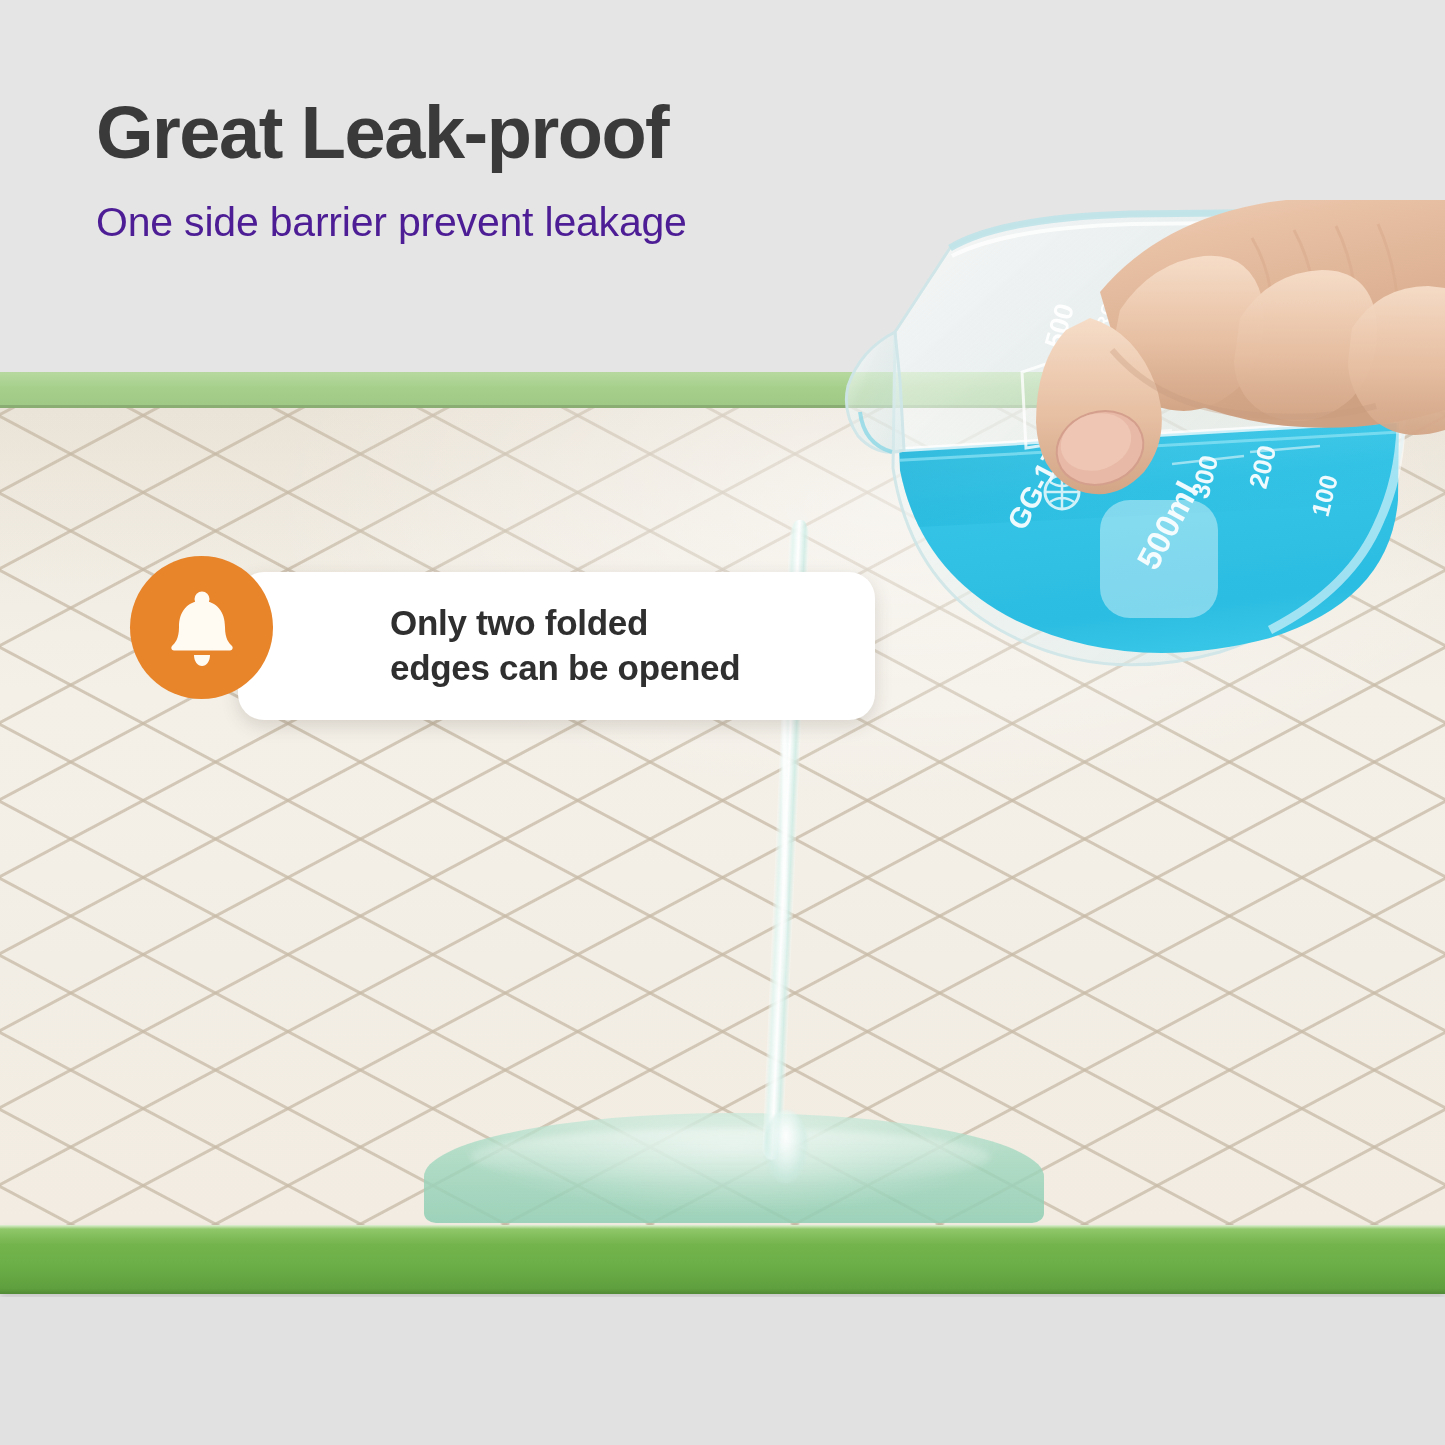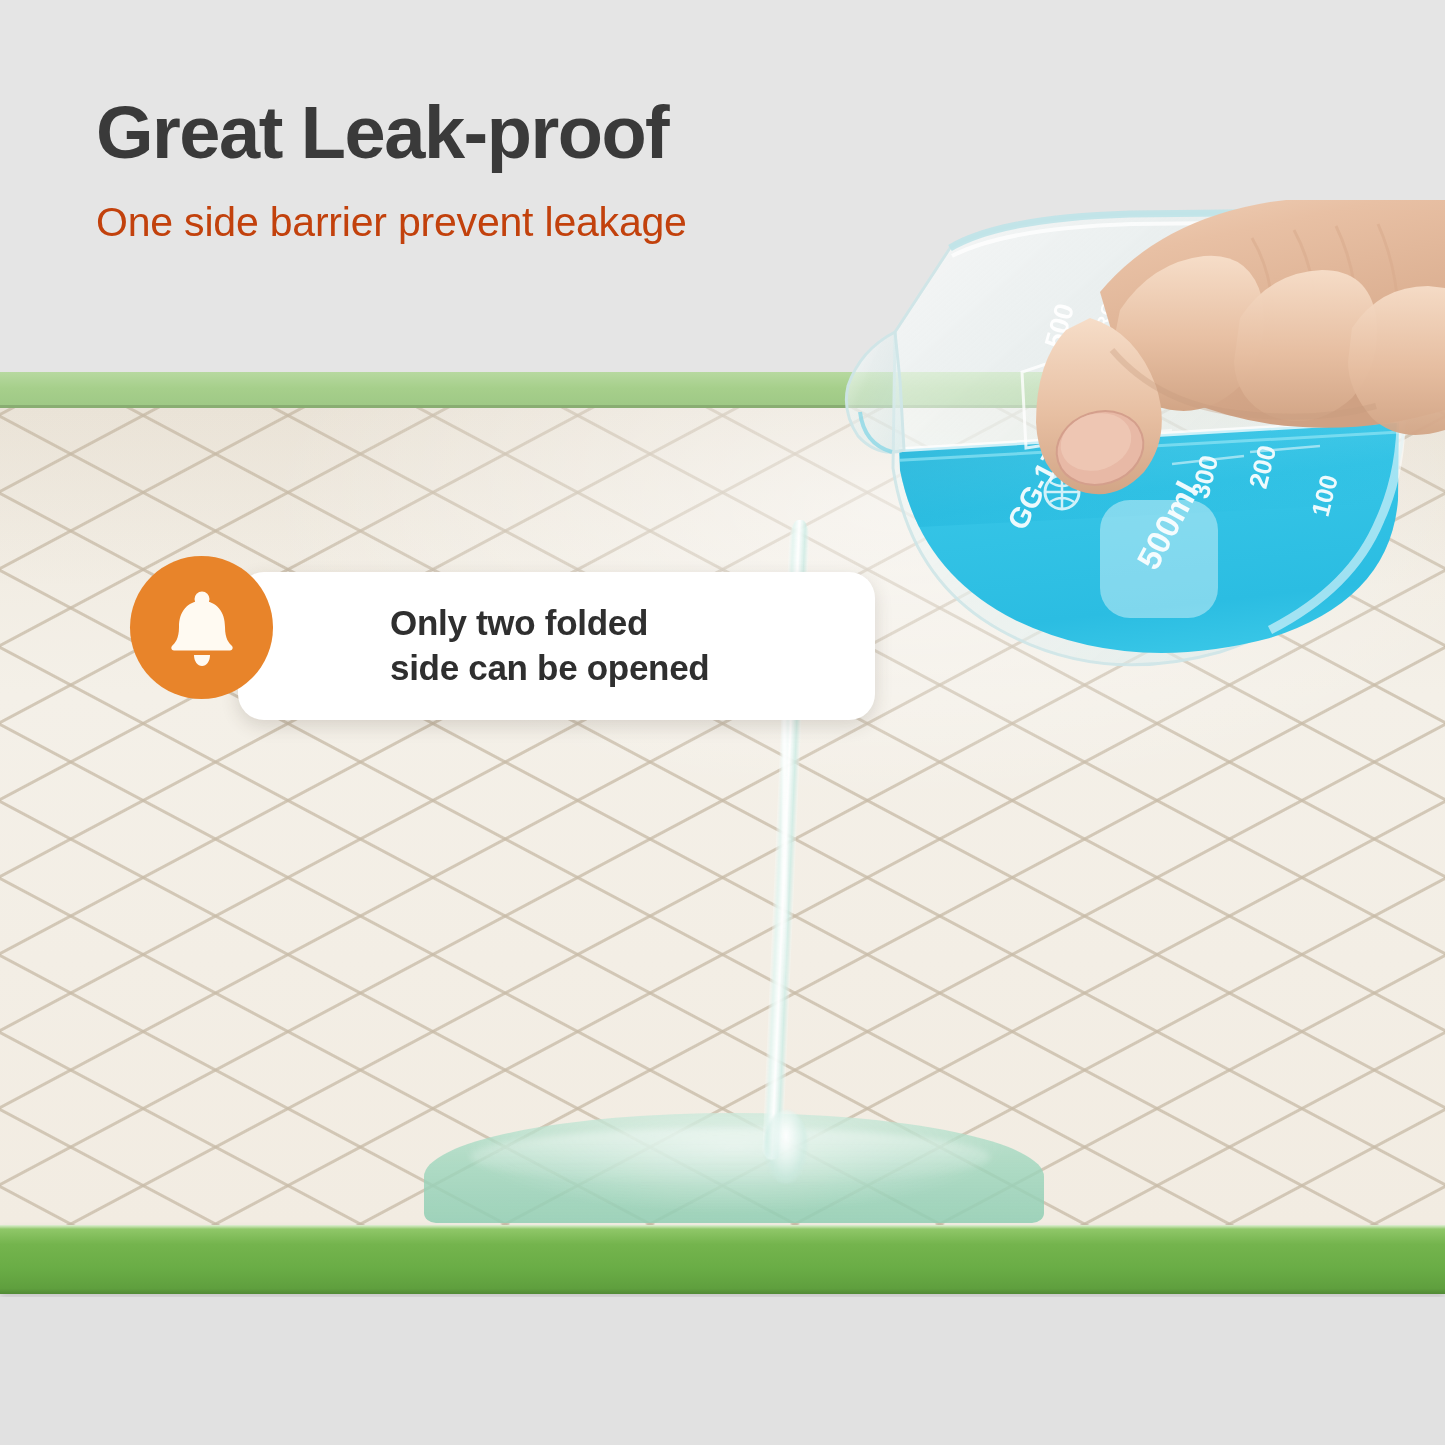--- a/index.html
+++ b/index.html
@@ -29,21 +29,21 @@
     font-weight: bold;
     color: #3a3a3a;
     letter-spacing: -1.5px;
     line-height: 1.0;
     margin: 0;
     white-space: nowrap;
   }
   #subheadline {
     font-size: 41px;
     font-weight: normal;
-    color: #c2410c;
+    color: #4c1d95;
     letter-spacing: -0.2px;
     line-height: 1.0;
     margin: 0;
     padding-top: 32px;
     white-space: nowrap;
   }
 
   
   #photo {
     position: absolute;
@@ -420,21 +420,21 @@
         <ellipse cx="296" cy="242" rx="36" ry="28" transform="rotate(-18 296 242)" fill="#efc9b7" opacity=".8"></ellipse>
 
         <path d="M 312,150 Q 360,206 444,214 Q 520,222 576,206" stroke="#c79b7e" stroke-width="6" fill="none" opacity=".35"></path>
       </g>
     </svg>
   </div>
 
   <div id="callout">
     <div class="callout-card">
       <div class="callout-text">Only two folded
-side can be opened</div>
+edges can be opened</div>
     </div>
     <div class="callout-badge">
       <svg class="bell-icon" width="74" height="78" viewBox="0 0 74 78" xmlns="http://www.w3.org/2000/svg">
 
         <circle cx="37" cy="10" r="7.5" fill="#fffaf2"></circle>
 
         <path d="M 37,12 C 22,12 14,23 14,38 C 14,50 10,54 7,57 C 5.5,58.6 6.6,61.5 8.9,61.5
                  L 65.1,61.5 C 67.4,61.5 68.5,58.6 67,57 C 64,54 60,50 60,38
                  C 60,23 52,12 37,12 Z" fill="#fffaf2"></path>
 

